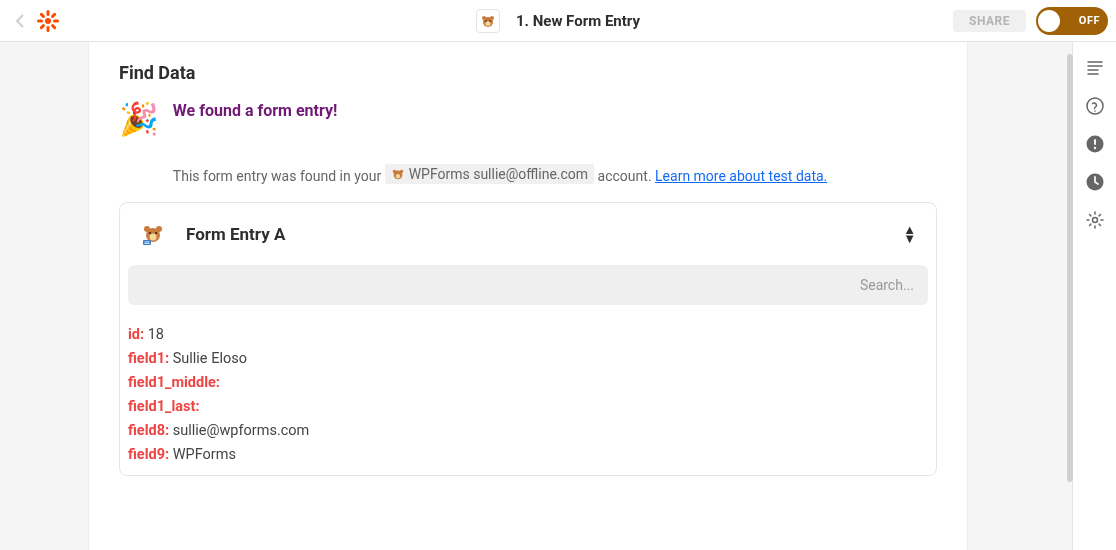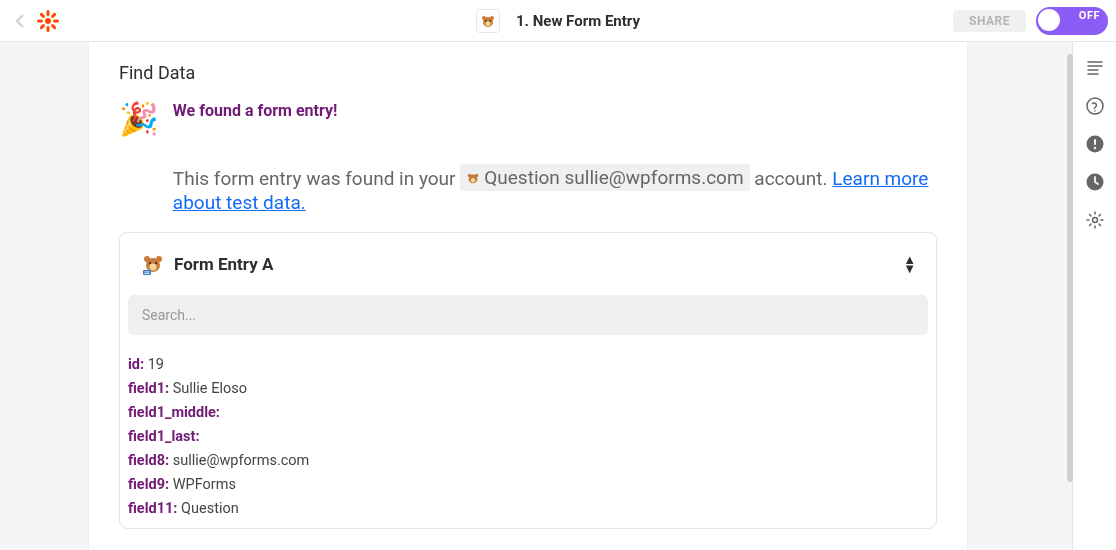--- a/index.html
+++ b/index.html
@@ -75,26 +75,26 @@
       background: #f0f0f0;
       color: #b3b3b3;
       font-weight: 700;
       font-size: 12px;
       padding: 4px 16px;
       border-radius: 4px;
       border: none;
       letter-spacing: 0.5px;
     }
     .toggle-wrap {
-      background: #8b5cf6;
+      background: #a16207;
       border-radius: 14px;
       width: 72px;
       height: 28px;
       display: flex;
-      align-items: flex-start;
+      align-items: center;
       padding: 2px;
       position: relative;
     }
     .toggle-knob {
       width: 22px;
       height: 22px;
       background: #fff;
       border-radius: 50%;
     }
     .toggle-label {
@@ -142,21 +142,21 @@
     .panel {
       background: #fff;
       width: 880px;
       border-left: 1px solid #eee;
       border-right: 1px solid #eee;
       padding: 20px 30px 0 30px;
       margin-left: -16px;
     }
     .section-title {
       font-size: 18px;
-      font-weight: 400;
+      font-weight: 700;
       color: #2d2e2e;
       margin-bottom: 18px;
     }
     .found-row {
       display: flex;
       gap: 14px;
       margin-bottom: 18px;
       align-items: flex-start;
     }
     .party-icon {
@@ -164,21 +164,21 @@
       line-height: 1;
       margin-top: 2px;
     }
     .found-title {
       font-weight: 700;
       font-size: 16px;
       color: #701a75;
       margin-bottom: 4px;
     }
     .found-sub {
-      font-size: 19px;
+      font-size: 14px;
       color: #666;
       margin-top: 44px;
     }
     .account-chip {
       background: #f0f0f0;
       padding: 2px 6px;
       border-radius: 2px;
       display: inline-flex;
       align-items: center;
       gap: 4px;
@@ -188,21 +188,21 @@
     }
     .entry-card {
       border: 1px solid #e5e5e5;
       border-radius: 8px;
       overflow: hidden;
     }
     .entry-header {
       display: flex;
       align-items: center;
       padding: 18px 20px;
-      gap: 8px;
+      gap: 20px;
     }
     .entry-icon {
       width: 26px;
       height: 26px;
       display:flex;
       align-items:center;
       justify-content:center;
     }
     .entry-title {
       font-weight: 700;
@@ -222,35 +222,36 @@
       padding: 0 8px;
     }
     .search-input {
       width: 100%;
       background: #efefef;
       border: none;
       border-radius: 6px;
       padding: 12px 14px;
       font-size: 14px;
       color: #333;
+      text-align: right;
     }
     .search-input::placeholder {
       color: #999;
     }
     .fields {
       padding: 18px 8px 8px 8px;
     }
     .field-row {
       font-size: 14.5px;
       line-height: 1.65;
       color: #444;
     }
     .fk {
       font-weight: 700;
-      color: #701a75;
+      color: #ef4444;
     }
     .main-scrollbar {
       position: absolute;
       right: 42px;
       top: 44px;
       bottom: 2px;
       width: 8px;
     }
     .scroll-thumb {
       position: absolute;
@@ -352,21 +353,21 @@
         <div class="found-title">We found a form entry!</div>
         <div class="found-sub">
           <span>This form entry was found in your</span>
           <span class="account-chip">
             <svg width="14" height="14" viewBox="0 0 16 16">
               <circle cx="8" cy="9" r="5" fill="#c97b3b"></circle>
               <circle cx="4" cy="5" r="2" fill="#c97b3b"></circle>
               <circle cx="12" cy="5" r="2" fill="#c97b3b"></circle>
               <circle cx="8" cy="10.5" r="2.5" fill="#f4d59a"></circle>
             </svg>
-            <span>Question sullie@wpforms.com</span>
+            <span>WPForms sullie@offline.com</span>
           </span>
           <span>account.</span>
           <a href="#" class="learn-link">Learn more about test data.</a>
         </div>
       </div>
     </div>
 
     <div class="entry-card">
       <div class="entry-header">
         <div class="entry-icon">
@@ -385,27 +386,26 @@
         <div class="entry-title">Form Entry A</div>
         <div class="sort-caret">
           <span>▲</span>
             <span>▼</span>
         </div>
       </div>
       <div class="search-wrap">
         <input class="search-input" placeholder="Search..." style="">
       </div>
       <div class="fields" id="fields">
-          <div class="field-row"><span class="fk">id:</span><span> 19</span></div>
+          <div class="field-row"><span class="fk">id:</span><span> 18</span></div>
           <div class="field-row"><span class="fk">field1:</span><span> Sullie Eloso</span></div>
           <div class="field-row"><span class="fk">field1_middle:</span><span> </span></div>
           <div class="field-row"><span class="fk">field1_last:</span><span> </span></div>
           <div class="field-row"><span class="fk">field8:</span><span> sullie@wpforms.com</span></div>
           <div class="field-row"><span class="fk">field9:</span><span> WPForms</span></div>
-          <div class="field-row"><span class="fk">field11:</span><span> Question</span></div>
         </div>
     </div>
   </div>
 </div>
 
 <div class="main-scrollbar">
   <div class="scroll-thumb"></div>
 </div>
 
 </body></html>

